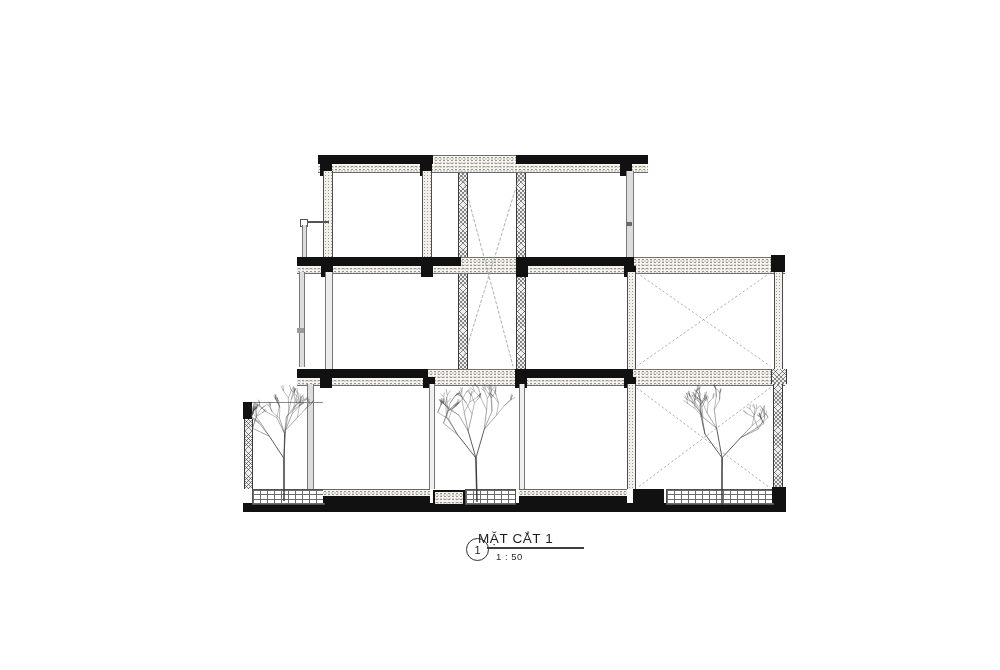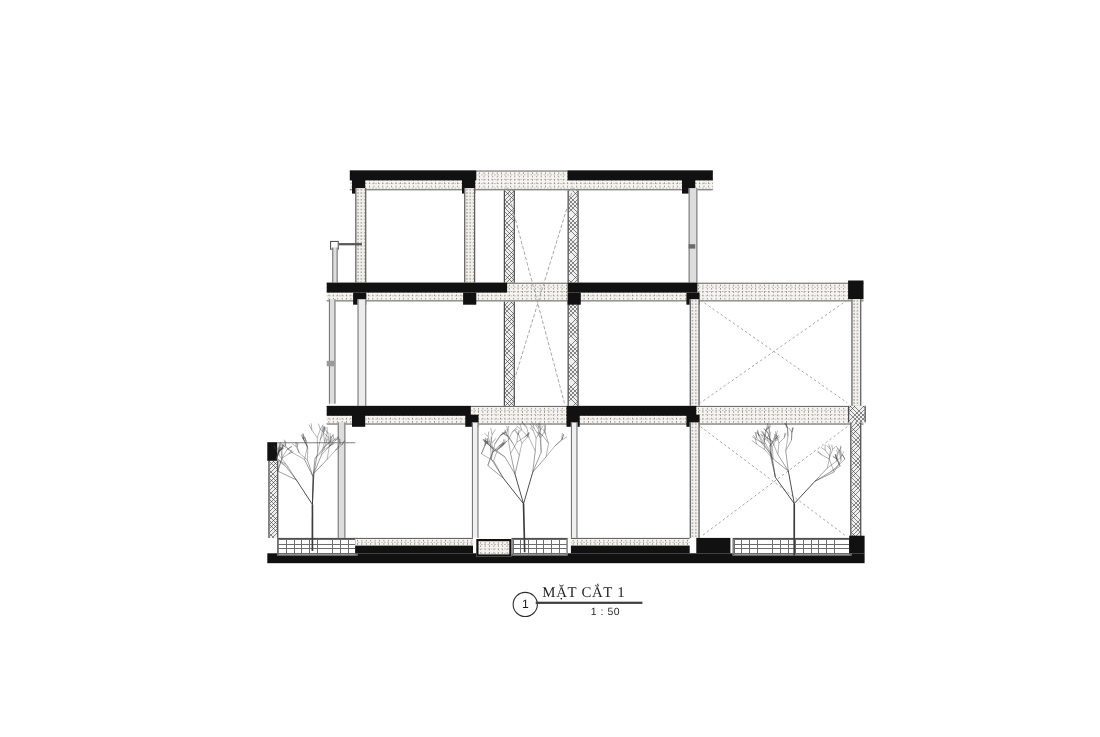--- a/index.html
+++ b/index.html
@@ -541,18 +541,18 @@
           <line x1="712.9456824383254" y1="397.95764643929874" x2="713.5780036820424" y2="393.4988197628347" stroke="#3c3c3c" stroke-width="0.35"></line>
           <line x1="712.9456824383254" y1="397.95764643929874" x2="714.6804445938128" y2="393.54899115547636" stroke="#3c3c3c" stroke-width="0.35"></line>
         </g>
       </svg>
   </div>
 
   <div class="abs" style="left:460px;top:528px;width:220px;height:40px;">
     <div class="abs title-num" style="left:6px;top:10px;">
       <span>1</span>
     </div>
-    <div class="abs title-text" style="left:33px;top:3px;font-family:Liberation Serif, serif;">MẶT CẮT 1</div>
+    <div class="abs title-text" style="left:18px;top:3px;">MẶT CẮT 1</div>
     <div class="abs" style="left:27px;top:19px;width:97px;height:1.5px;background:#3d3d3d;"></div>
-    <div class="abs scale-text" style="left:36px;top:23px;margin-left:41px;">1 : 50</div>
+    <div class="abs scale-text" style="left:36px;top:23px;">1 : 50</div>
   </div>
 
 </div>
 
 </body></html>

